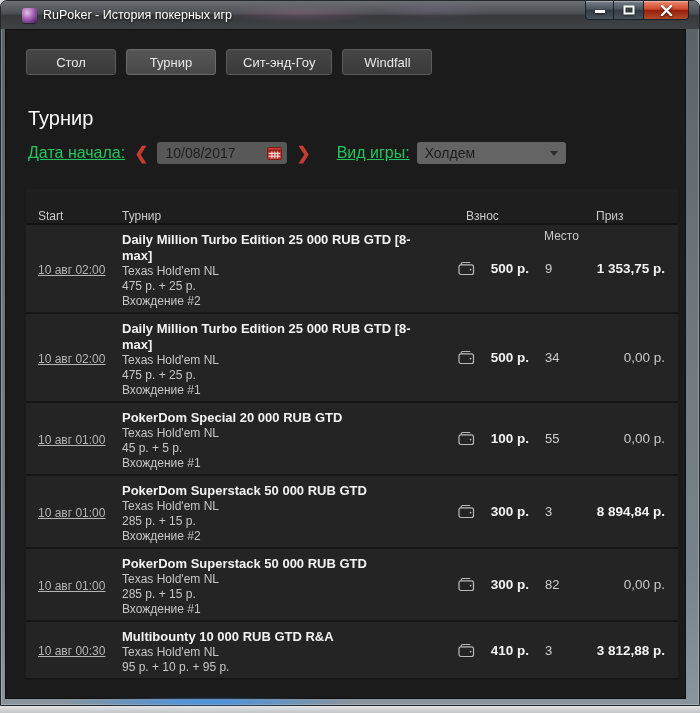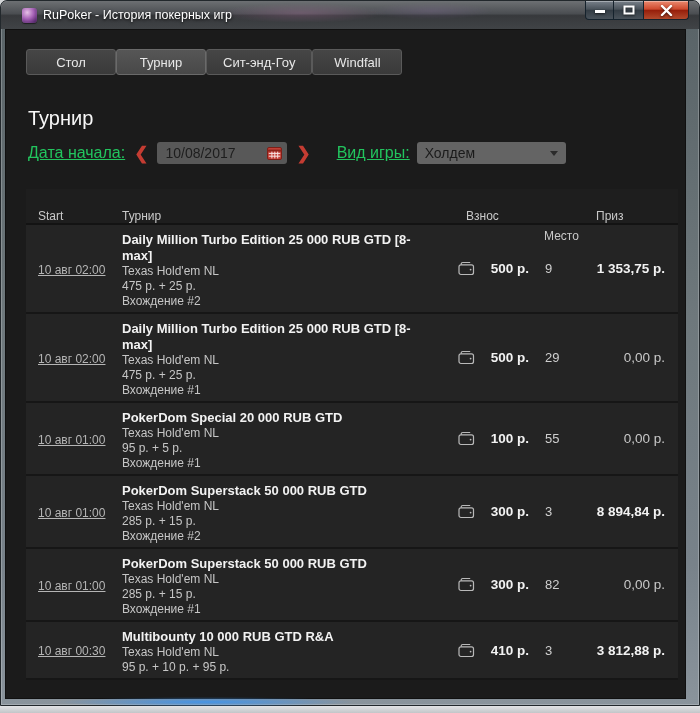--- a/index.html
+++ b/index.html
@@ -51,21 +51,21 @@
   }
   .cap-btn svg { display:block; filter:drop-shadow(0 1px 1px rgba(0,0,0,.6)); }
 
   
   .client {
     position:absolute; left:4px; right:13px; top:28px; bottom:6px;
     background:#1b1b1b; border:1px solid #101010;
   }
 
   
-  .tabs { display:flex; margin:19px 0 0 20px; }
+  .tabs { display:flex; gap:10px; margin:19px 0 0 20px; }
   .tab {
     min-width:90px; height:26px; padding:0 16px;
     display:flex; align-items:center; justify-content:center;
     background:linear-gradient(180deg,#464646,#3a3a3a);
     border:1px solid #5a5a5a; border-radius:3px;
     color:#e8e8e8; font-size:13px; cursor:default;
   }
   .tab.active { background:linear-gradient(180deg,#565656,#484848); border-color:#6a6a6a; }
 
   .page-title { margin:32px 0 0 22px; font-size:20px; color:#f7f7f7; }
@@ -206,30 +206,30 @@
           <div class="t-sub">Вхождение #1</div>
         </div>
         <div class="c-icon">
             <svg width="17" height="15" viewBox="0 0 17 15" fill="none" stroke="#b9b9b9" stroke-width="1.2">
               <rect x="1" y="3.8" width="14.5" height="9.7" rx="2"></rect>
               <path d="M3.2 3.8 V3 a1.5 1.5 0 0 1 1.5 -1.5 H12.2"></path>
               <circle cx="12.6" cy="8.6" r="0.9" fill="#b9b9b9" stroke="none"></circle>
             </svg>
           </div>
         <div class="c-buyin">500 р.</div>
-        <div class="c-place">29</div>
+        <div class="c-place">34</div>
         <div class="c-prize">0,00 р.</div>
       </div>
 
       <div class="trow">
         <div class="c-start"><span>10 авг 01:00</span></div>
         <div class="c-tourney">
           <div class="t-title">PokerDom Special 20 000 RUB GTD</div>
           <div class="t-sub">Texas Hold'em NL</div>
-          <div class="t-sub">95 р. + 5 р.</div>
+          <div class="t-sub">45 р. + 5 р.</div>
           <div class="t-sub">Вхождение #1</div>
         </div>
         <div class="c-icon">
             <svg width="17" height="15" viewBox="0 0 17 15" fill="none" stroke="#b9b9b9" stroke-width="1.2">
               <rect x="1" y="3.8" width="14.5" height="9.7" rx="2"></rect>
               <path d="M3.2 3.8 V3 a1.5 1.5 0 0 1 1.5 -1.5 H12.2"></path>
               <circle cx="12.6" cy="8.6" r="0.9" fill="#b9b9b9" stroke="none"></circle>
             </svg>
           </div>
         <div class="c-buyin">100 р.</div>

